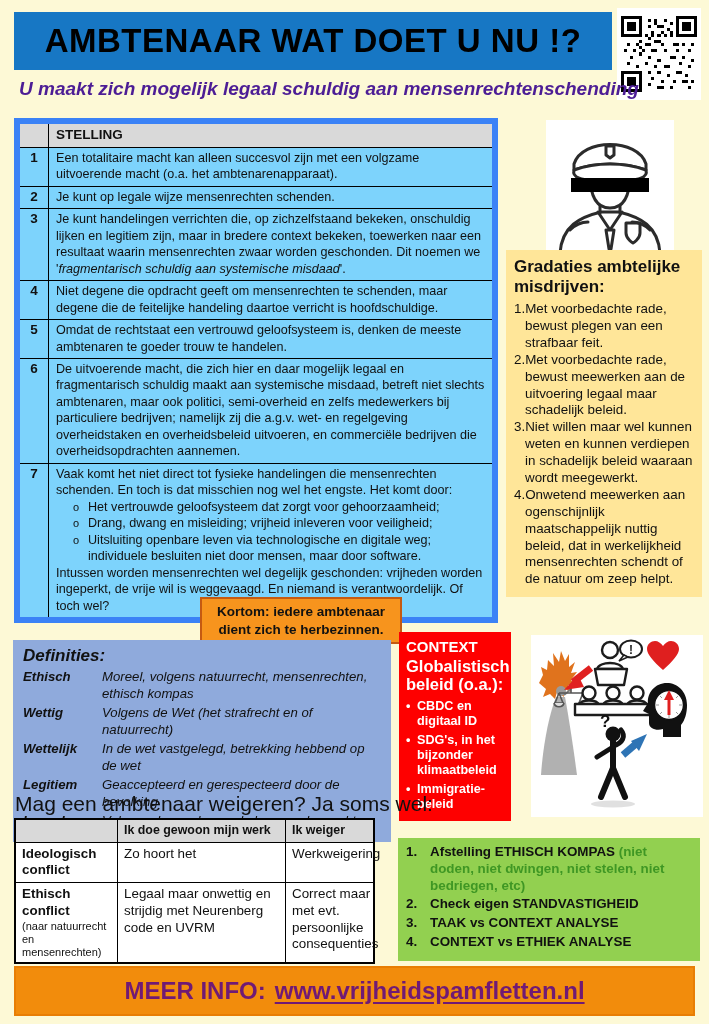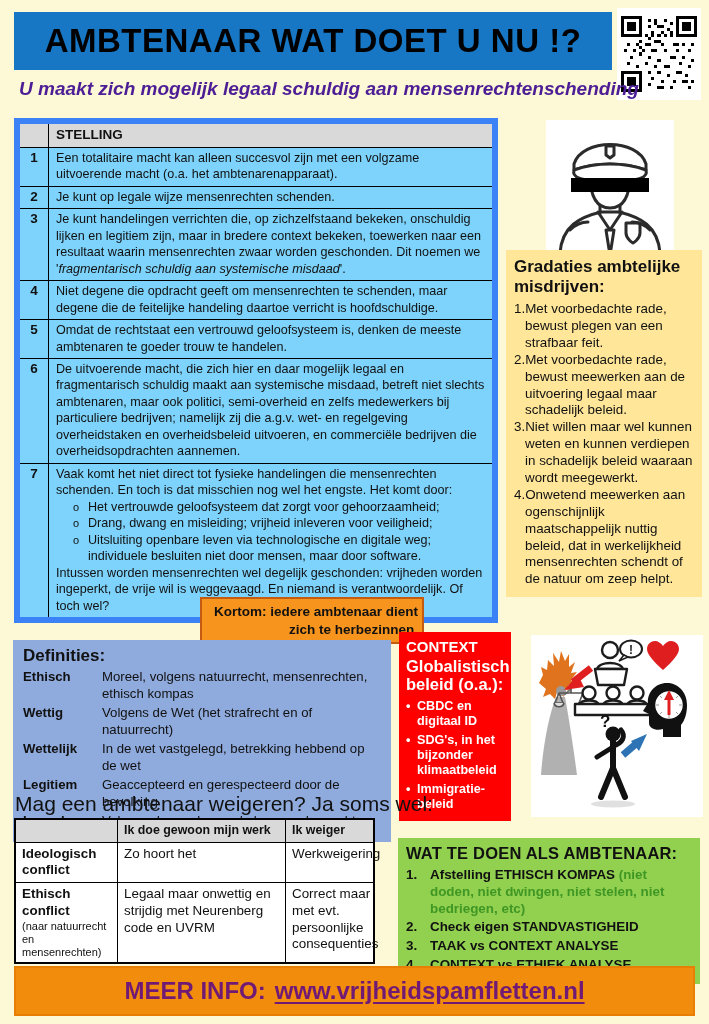--- a/index.html
+++ b/index.html
@@ -30,36 +30,36 @@
   .srow + .srow { border-top:1.5px solid #000; }
   .snum { border-right:1.5px solid #000; text-align:center; font-weight:bold; font-size:13.5px; padding-top:1px; }
   .stext { padding:2px 7px 3px; }
   .shead { background:#D9D9D9; }
   .shead .stext { font-weight:bold; font-size:13.5px; }
   .it { font-style:italic; }
   .sbullets { display:grid; grid-template-columns:24px 1fr; margin-left:8px; }
   .bmark { text-align:center; font-size:11px; padding-top:1px; }
   
   .kortom {
-    position:absolute; left:200px; top:597px; width:224px;
-    background:#F7941D; border:2.5px solid #C55A11; text-align:right;
+    position:absolute; left:200px; top:597px; width:202px;
+    background:#F7941D; border:2.5px solid #C55A11; text-align:center;
     font-weight:bold; font-size:13.5px; line-height:1.3; padding:4px 4px;
   }
   
   .police { position:absolute; left:546px; top:120px; width:128px; height:133px; background:#fff; }
   .gradaties {
     position:absolute; left:506px; top:250px; width:196px;
     background:#FFE699; padding:7px 8px 9px 8px;
   }
   .gradaties h2 { font-size:17px; line-height:1.18; margin-bottom:4px; }
   .gitem { font-size:13.4px; line-height:1.26; padding-left:11px; text-indent:-11px; }
   
   .definities {
     position:absolute; left:13px; top:640px; width:378px;
-    background:#8FAADC; padding:6px 10px 9px 10px;
+    background:#8FAADC; padding:6px 10px 9px 10px;font-style:italic;
   }
   .definities h2 { font-size:17px; margin-bottom:3px; }
   .dentry { display:grid; grid-template-columns:79px 1fr; font-size:13.2px; line-height:1.25; margin-bottom:3px; }
   .dterm { font-weight:bold; }
   
   .context {
     position:absolute; left:399px; top:632px; width:112px; min-height:186px;
     background:#FE0000; color:#fff; padding:6px 7px; font-weight:bold;
   }
   .context .clabel { font-size:15px; margin-bottom:2px; }
@@ -334,21 +334,20 @@
       <div>Werkweigering</div>
     </div>
     <div class="wrow">
       <div><span class="wlabel">Ethisch conflict</span> <span class="wnote">(naar natuurrecht en mensenrechten)</span></div>
       <div>Legaal maar onwettig en strijdig met Neurenberg code en UVRM</div>
       <div>Correct maar met evt. persoonlijke consequenties</div>
     </div>
   </div>
 
   <div class="watte">
-    <h2>WAT TE DOEN ALS AMBTENAAR:</h2>
     <div class="gwrow">
       <span>1.</span>
       <span><span>Afstelling ETHISCH KOMPAS </span><span class="gextra">(niet doden, niet dwingen, niet stelen, niet bedriegen, etc)</span></span>
     </div>
     <div class="gwrow">
       <span>2.</span>
       <span><span>Check eigen STANDVASTIGHEID</span><span class="gextra"></span></span>
     </div>
     <div class="gwrow">
       <span>3.</span>

